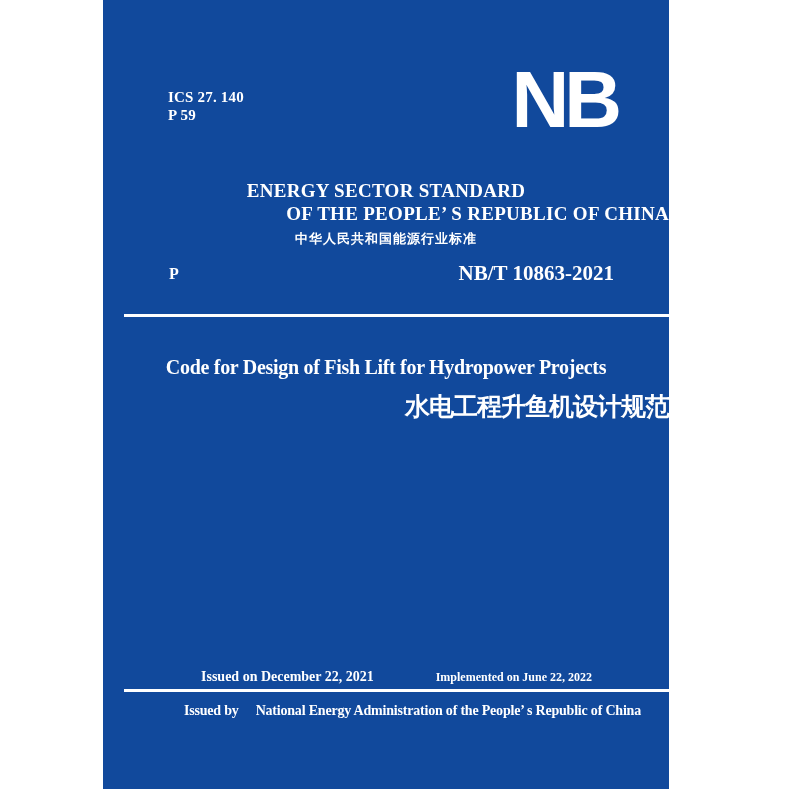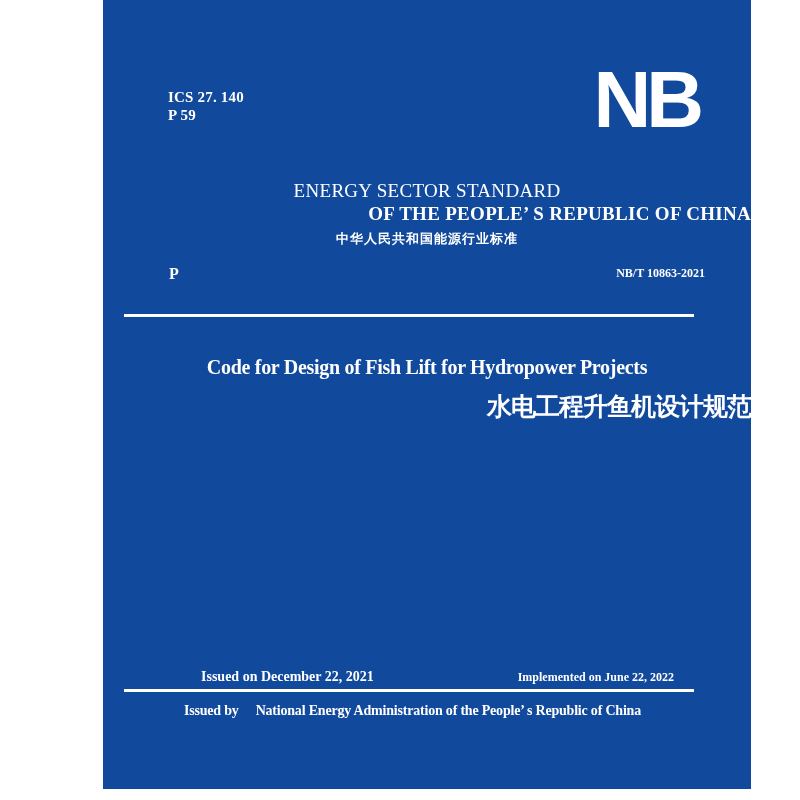--- a/index.html
+++ b/index.html
@@ -6,21 +6,21 @@
   .page {
     position: relative;
     width: 800px; height: 800px;
     background: #ffffff;
     overflow: hidden;
     font-family: "Liberation Serif", serif;
   }
   .cover {
     position: absolute;
     left: 103px; top: 0;
-    width: 648px; height: 789px;
+    width: 566px; height: 789px;
     background: #11499C;
     color: #ffffff;
   }
   .cover div { position: absolute; white-space: nowrap; }
 
   .ics-block {
     left: 65px; top: 88px;
     font-size: 15px; line-height: 18px; font-weight: bold;
     letter-spacing: 0.2px;
   }
@@ -28,30 +28,30 @@
 
   .nb-logo {
     right: 52px; top: 60px;
     font-family: "Liberation Sans", sans-serif;
     font-weight: 700;
     font-size: 80px; line-height: 80px;
     letter-spacing: -5px;
   }
 
   .hdr-line1 { left: 0; right: 0; top: 179px; text-align: center;
-    font-size: 19px; line-height: 23px; font-weight: normal; letter-spacing: 0.3px; }
+    font-size: 19px; line-height: 23px; font-weight: bold; letter-spacing: 0.3px; }
   .hdr-line2 { left: 0; right: 0; top: 202px; text-align: right;
     font-size: 19px; line-height: 23px; font-weight: bold; letter-spacing: 0.3px; }
   .hdr-line3 { left: 0; right: 0; top: 228px; text-align: center;
     font-size: 13px; line-height: 21px; font-weight: bold; letter-spacing: 1px; }
 
   .doc-class { left: 66px; top: 264px;
     font-size: 16px; line-height: 20px; font-weight: bold; }
-  .doc-number { right: 46px; top: 263px;
-    font-size: 12px; line-height: 21px; font-weight: bold; }
+  .doc-number { right: 55px; top: 263px;
+    font-size: 21px; line-height: 21px; font-weight: bold; }
 
   .rule { position: absolute; background: #ffffff; height: 3px; }
   .rule-top { left: 21px; width: 570px; top: 314px; }
   .rule-bottom { left: 21px; width: 570px; top: 689px; }
 
   .title-en { left: 0; right: 0; top: 354px; text-align: center;
     font-size: 20px; line-height: 26px; font-weight: bold; letter-spacing: -0.3px; }
   .title-zh { left: 0; right: 0; top: 391px; text-align: right;
     font-size: 25px; line-height: 32px; font-weight: bold; letter-spacing: -1px; }
 

